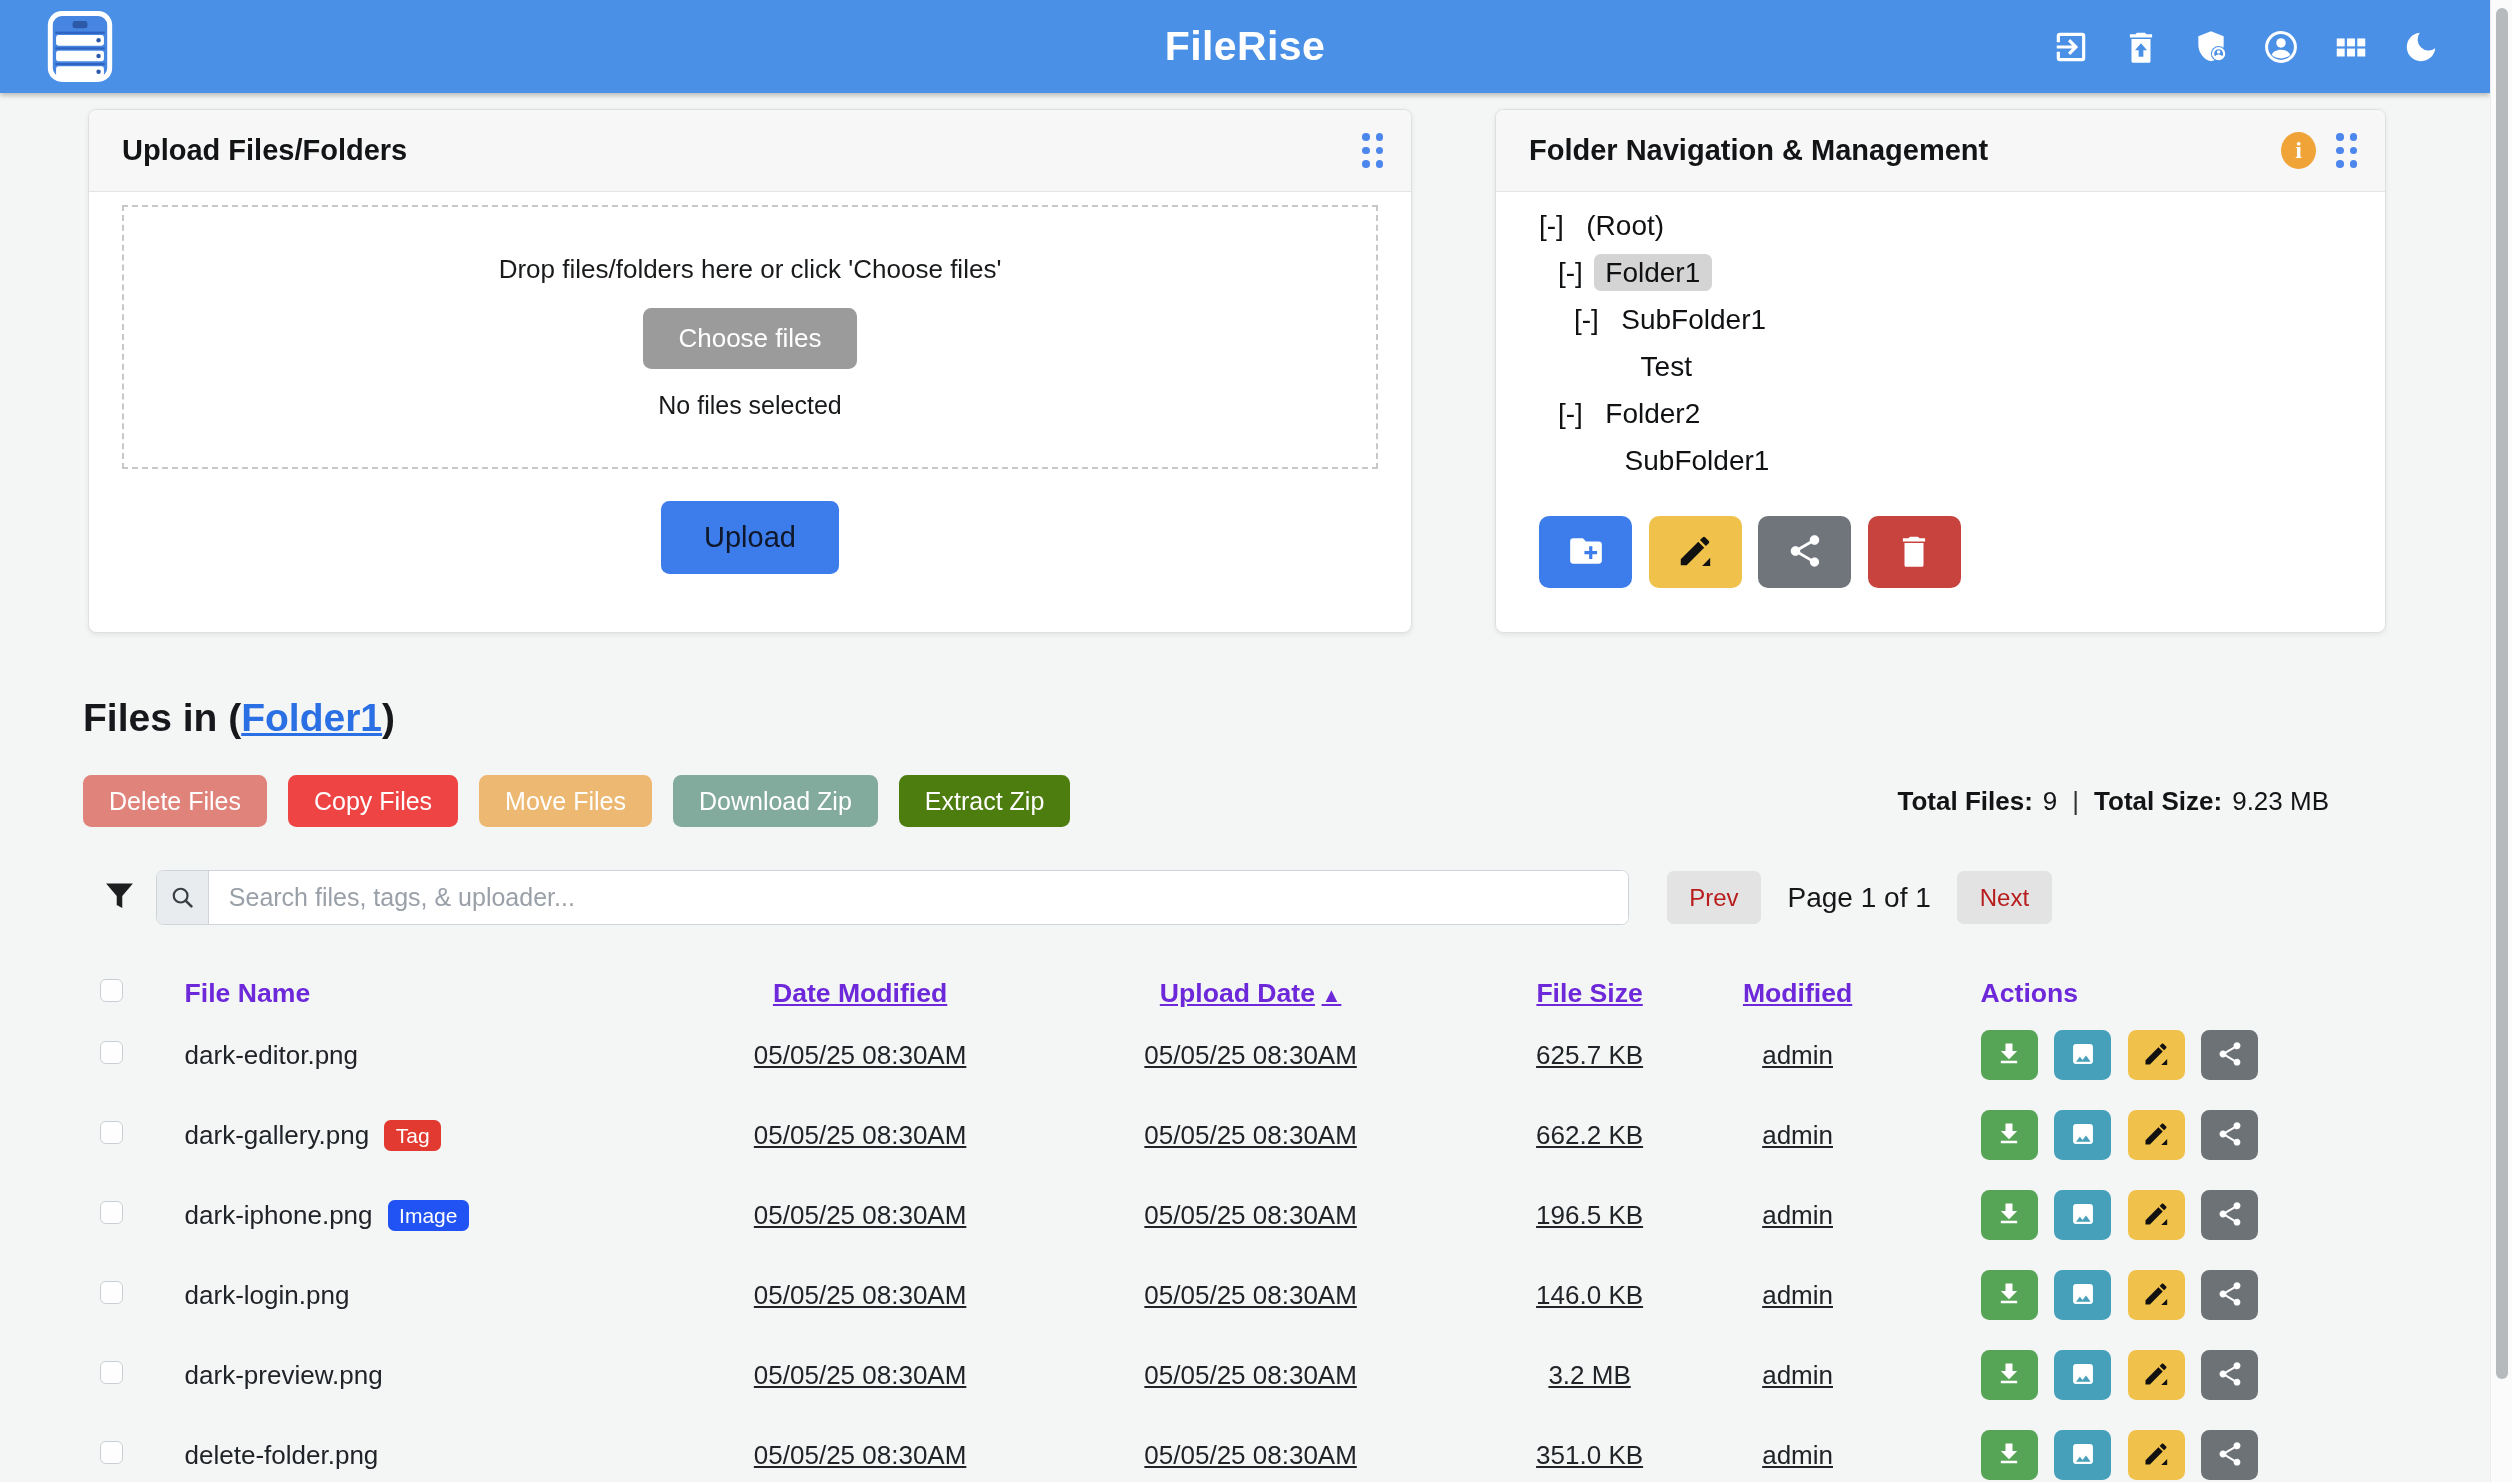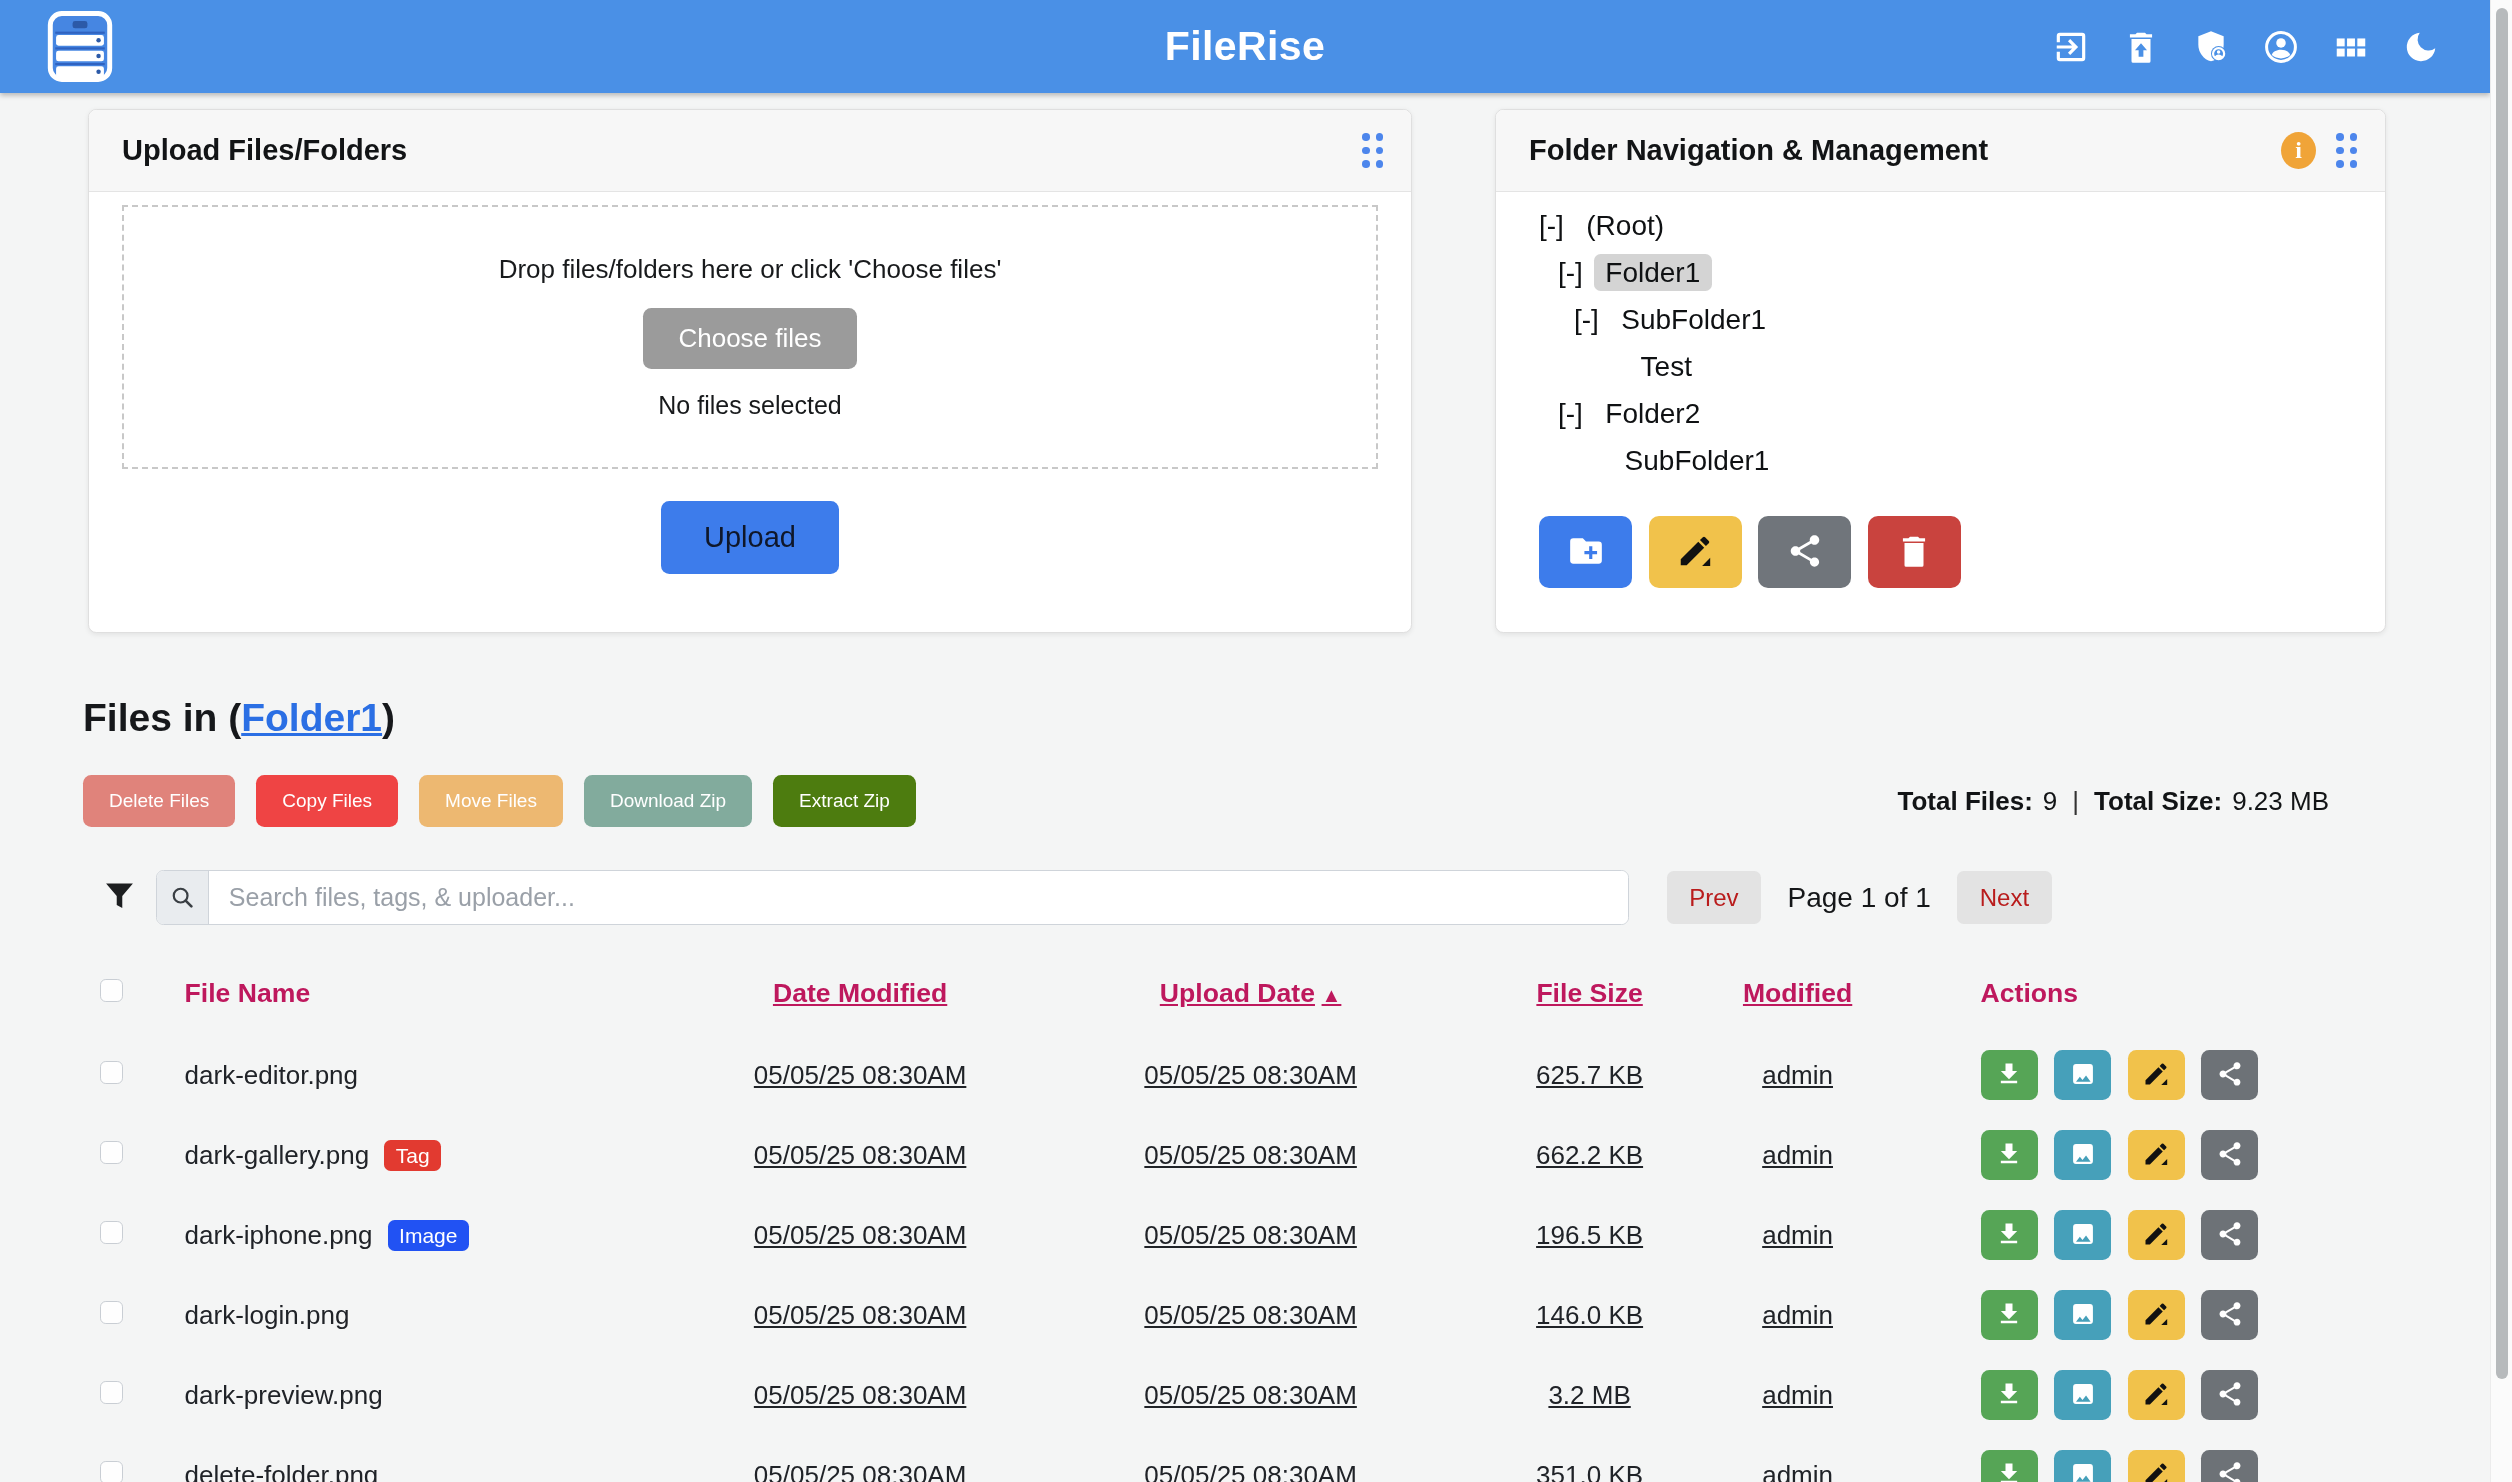--- a/index.html
+++ b/index.html
@@ -51,41 +51,41 @@
   .fb-blue { background:#3d7ceb; color:#fff; }
   .fb-yellow { background:#f1c24b; color:#111; }
   .fb-gray { background:#70757b; color:#fff; }
   .fb-red { background:#c9433e; color:#fff; }
   
   .files-section { margin:61px 183px 0 83px; }
   .files-heading { font-size:39px; font-weight:bold; color:#16181b; line-height:48px; }
   .folder-link { color:#2b6fe4; text-decoration:underline; font-weight:bold; }
   .actions-row { margin-top:33px; display:flex; align-items:center; }
   .batch-btns { display:flex; gap:21px; }
-  .bbtn { border:none; border-radius:8.3px; color:#fff; font-size:19px; height:52px; padding:0 26px; cursor:pointer; font-family:inherit; }
+  .bbtn { border:none; border-radius:8.3px; color:#fff; font-size:25px; height:52px; padding:0 26px; cursor:pointer; font-family:inherit; }
   .bb-delete { background:#e0837b; } .bb-copy { background:#ef4444; } .bb-move { background:#edb871; } .bb-zip { background:#82ab9d; } .bb-extract { background:#4d7c0f; }
   .totals { margin-left:auto; font-size:26px; color:#121416; display:flex; gap:10px; align-items:flex-end; }
   .totals b { font-weight:bold; }
   .tot-sep { color:#333; padding:0 5px; }
   
   .toolbar { margin-top:43px; display:flex; align-items:center; }
   .filter-btn { margin-left:17.5px; width:37px; height:40px; background:none; border:none; cursor:pointer; color:#1c1e20; }
   .filter-btn svg { width:35px; height:37px; }
   .search-group { margin-left:18.3px; width:1473px; height:55px; border:1.7px solid #cfd4da; border-radius:7.5px; background:#fff; display:flex; overflow:hidden; }
   .search-addon { width:52px; background:#e9ecef; border-right:1.7px solid #cfd4da; display:flex; align-items:center; justify-content:center; }
   .search-addon svg { width:26.6px; height:26.6px; }
   .search-input { flex:1; border:none; outline:none; font-size:25px; padding:0 20px; color:#2e3338; font-family:inherit; background:#fff; }
   .search-input::placeholder { color:#9aa0a8; }
   .pager { display:flex; align-items:center; gap:26.6px; margin-left:38px; }
   .pg-btn { background:#e3e3e3; border:none; border-radius:6.6px; font-size:24px; color:#b91c1c; padding:12.5px 22.4px; cursor:pointer; font-family:inherit; }
   .pg-label { font-size:28px; color:#151719; }
   
   .ftable { margin:47px 0 0 83px; }
   .tgrid { display:grid; grid-template-columns:85px 530px 291px 490px 188px 228px 357px; align-items:center; padding-left:16.6px; }
-  .thead { height:43px; font-weight:bold; font-size:26.6px; color:#be185d; margin-bottom:20px; }
+  .thead { height:43px; font-weight:bold; font-size:26.6px; color:#6d28d9; }
   .trow { height:80px; font-size:26px; color:#202328; }
   .cell-center { text-align:center;text-decoration:underline; }
   .checkbox { width:23px; height:23px; border:1.7px solid #c9ced4; border-radius:5.8px; background:#fefefe; display:inline-block; cursor:pointer; }
   .fname-wrap { display:flex; align-items:center; }
   .badge { margin-left:15px; color:#fff; font-size:21px; padding:5px 11.6px; border-radius:6.6px; line-height:1; }
   .badge-red { background:#e23a30; }
   .badge-blue { background:#2152f3; }
   .sort-arrow { font-size:20px; margin-left:6.6px; }
   .c-act { padding-left:69px; display:flex; gap:16.6px; }
   .abtn { width:57px; height:50px; border:none; border-radius:8.3px; cursor:pointer; display:flex; align-items:center; justify-content:center; }

